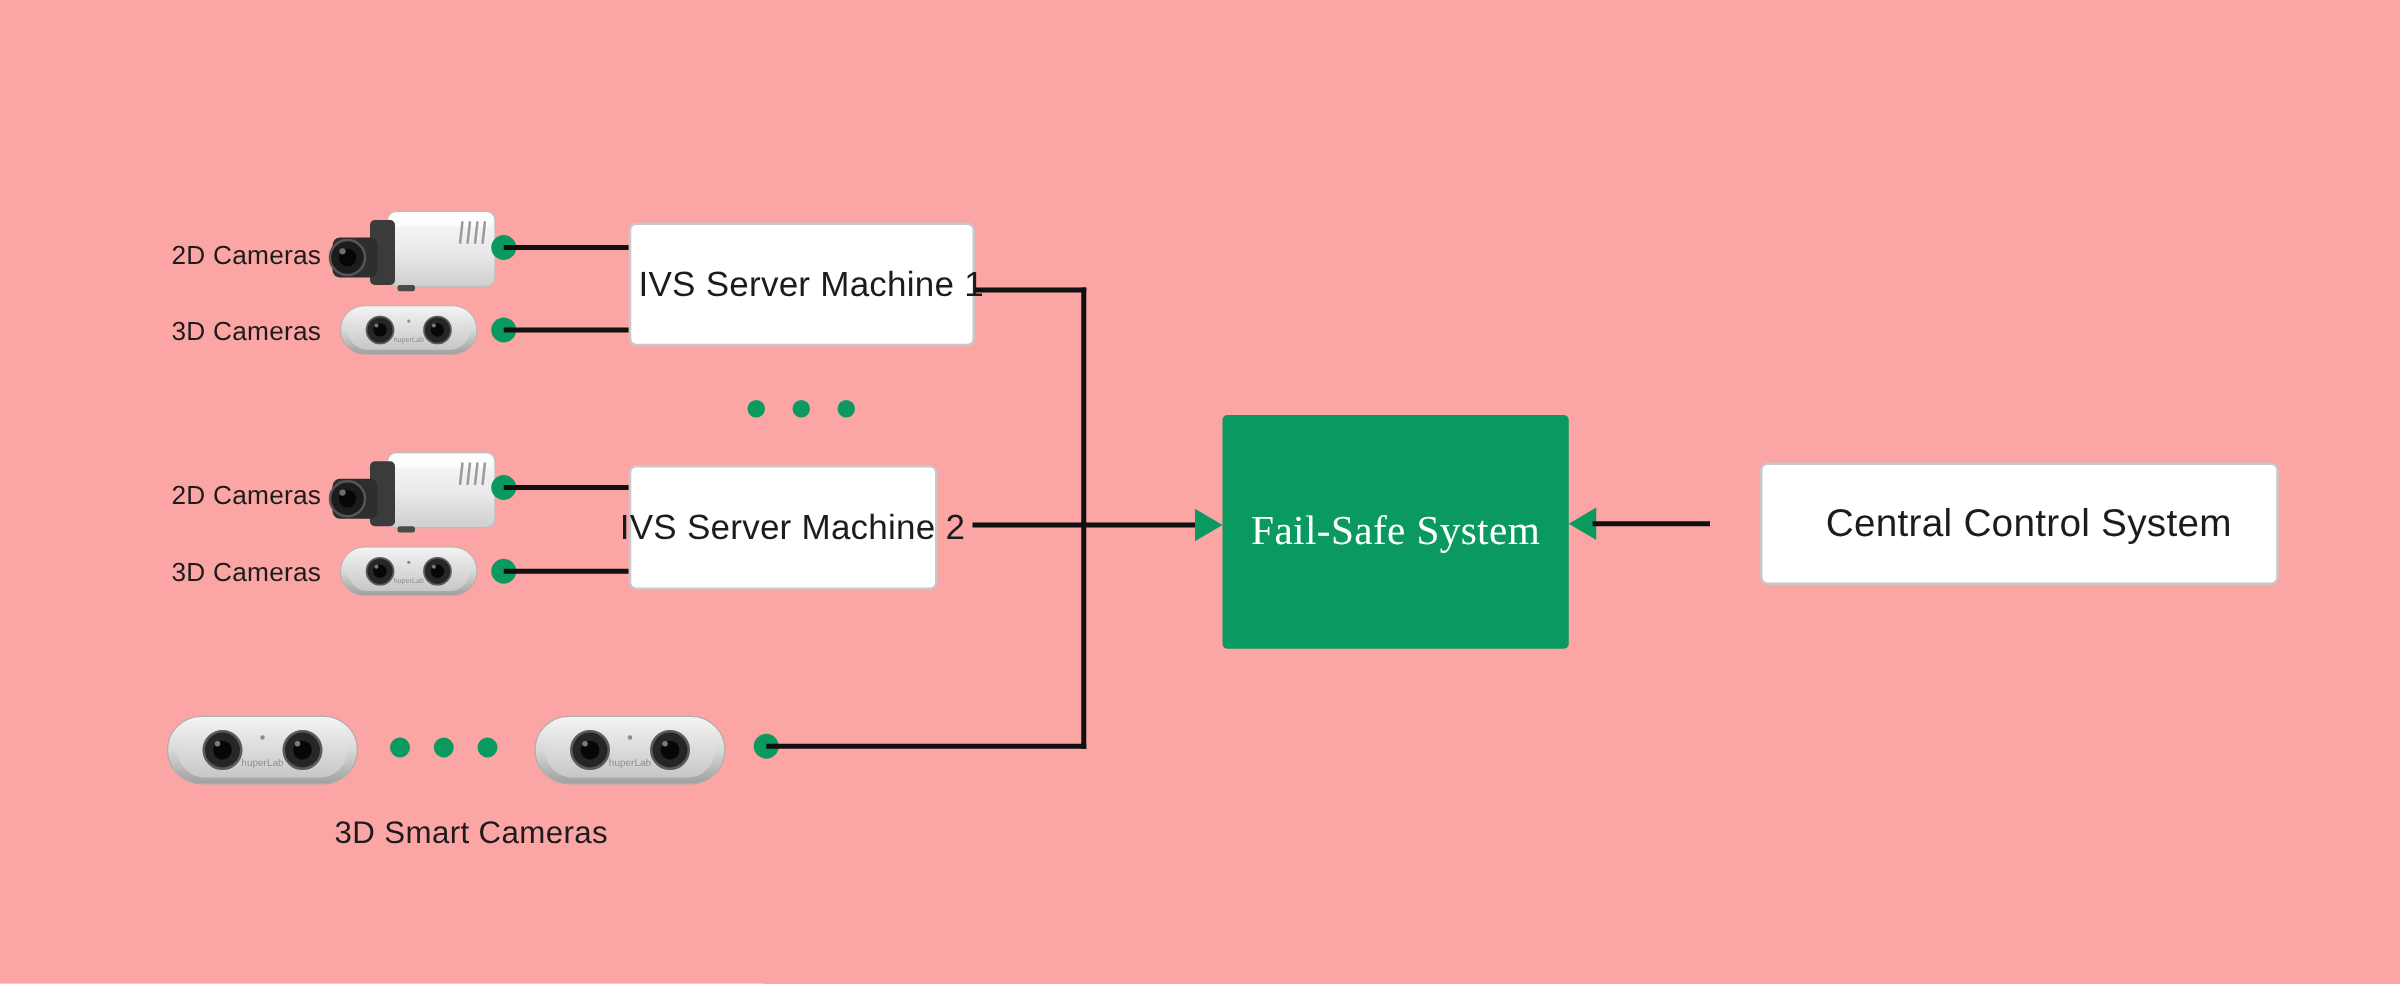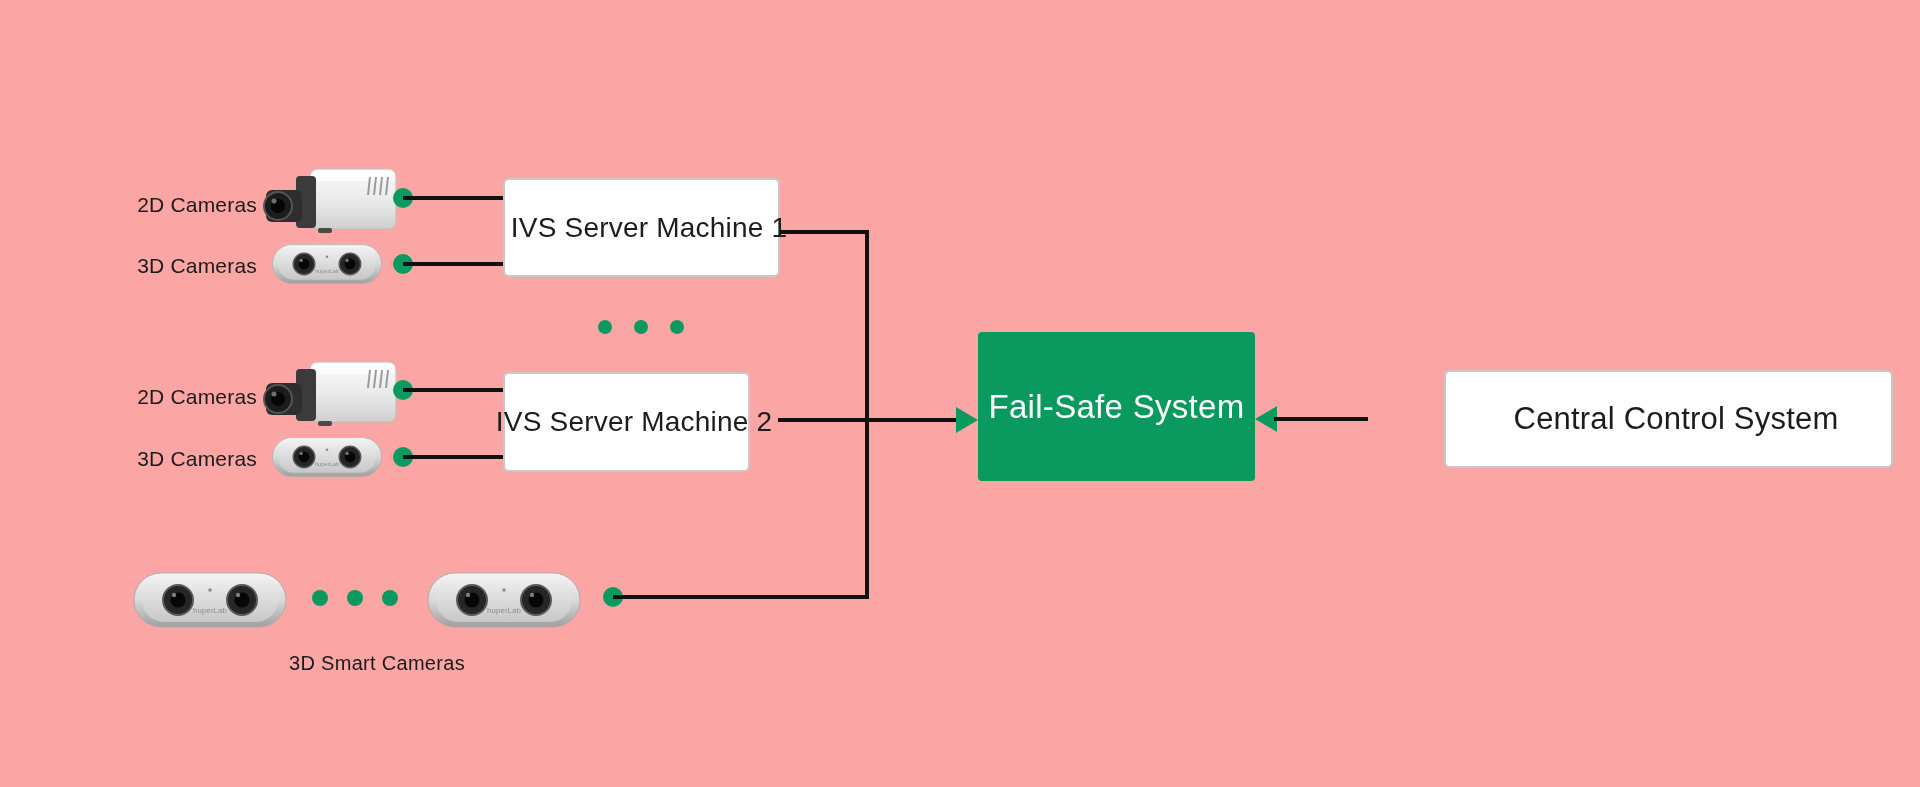--- a/index.html
+++ b/index.html
@@ -5,21 +5,21 @@
   html,body{margin:0;padding:0;background:#ffffff;}
   .stage{
     position:relative;width:1920px;height:787px;background:#fca5a5;overflow:hidden;
     font-family:"Liberation Sans", sans-serif;color:#1d1d1d;
   }
   .row-label{
     position:absolute;width:170px;text-align:right;font-size:21px;line-height:26px;
     color:#1b1b1b;letter-spacing:0.2px;
   }
   .caption-label{
-    position:absolute;text-align:center;font-size:20px;color:#1b1b1b;letter-spacing:0.3px;
+    position:absolute;text-align:center;font-size:25px;color:#1b1b1b;letter-spacing:0.3px;
   }
   .node-box{
     position:absolute;display:flex;align-items:center;justify-content:center;
     background:#ffffff;border:2px solid #c8c8c8;border-radius:6px;box-sizing:border-box;padding-left:15px;
   }
   .node-box .node-label{font-size:28px;color:#1c1c1c;letter-spacing:0.2px;white-space:nowrap;}
   .node-central .node-label{font-size:31px;}
   .node-failsafe{
     position:absolute;display:flex;align-items:center;justify-content:center;
     background:#0a9a60;border:none;border-radius:4px;box-sizing:border-box;
@@ -153,24 +153,24 @@
 
   <div class="line" style="left:780px;top:230px;width:89px;height:4px;"></div>
 
   <div class="line" style="left:865px;top:230px;width:4px;height:369px;"></div>
 
   <div class="line" style="left:613px;top:595px;width:256px;height:4px;"></div>
 
   <div class="line" style="left:778px;top:418px;width:182px;height:4px;"></div>
   <div class="arrow-right" style="left:956px;top:407px;"></div>
 
-  <div class="node-failsafe" style="left:978px;top:332px;width:277px;height:149px;">
+  <div class="node-failsafe" style="left:978px;top:332px;width:277px;height:187px;font-family:Liberation Serif, serif;">
     <span class="node-label">Fail-Safe System</span>
   </div>
 
   <div class="arrow-left" style="left:1255px;top:406px;"></div>
   <div class="line" style="left:1274px;top:417px;width:94px;height:4px;"></div>
 
-  <div class="node-box node-central" style="left:1444px;top:370px;width:449px;height:98px;">
+  <div class="node-box node-central" style="left:1408px;top:370px;width:415px;height:98px;">
     <span class="node-label">Central Control System</span>
   </div>
 
 </div>
 
 </body></html>

